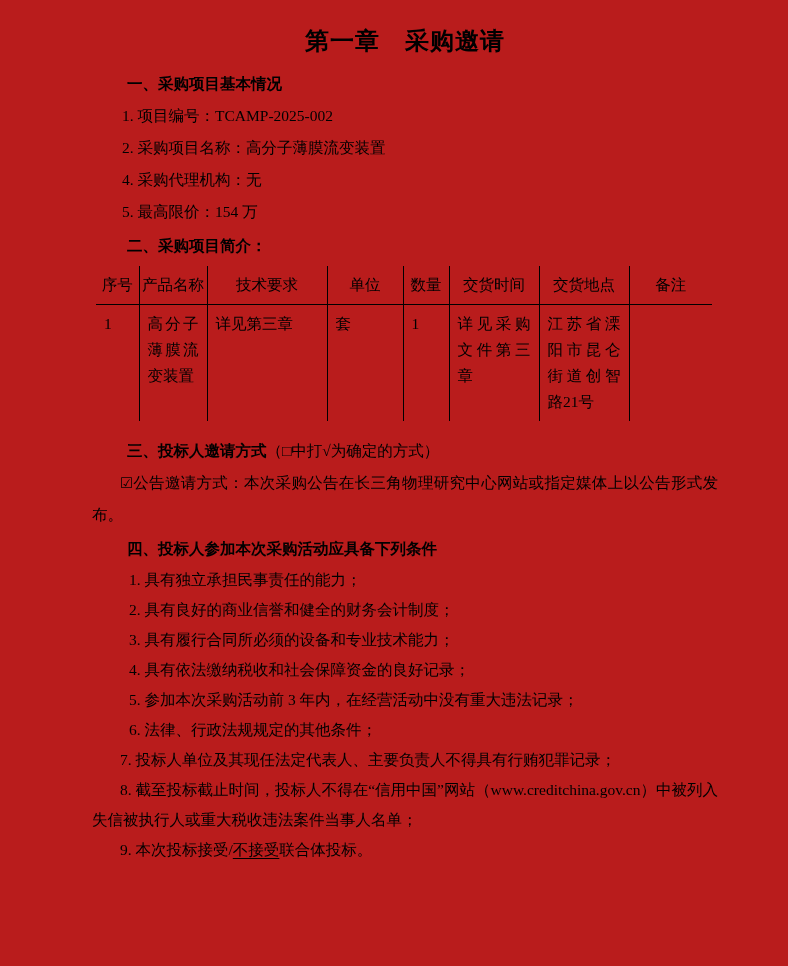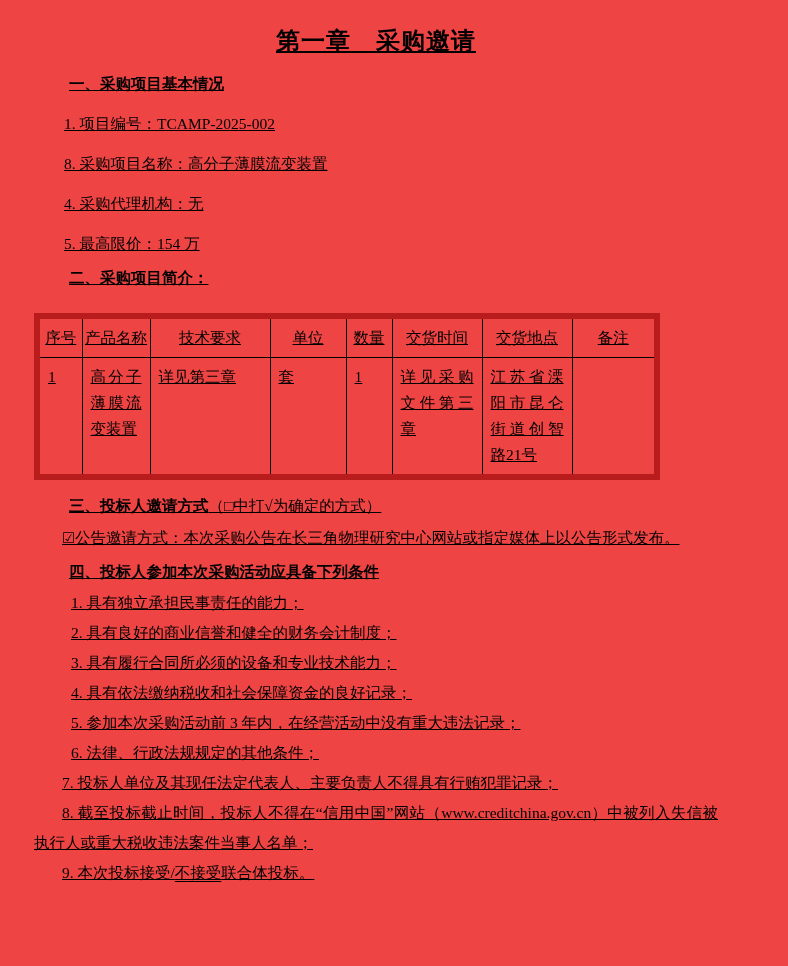--- a/index.html
+++ b/index.html
@@ -1,55 +1,54 @@
 <!DOCTYPE html>
 <html><head>
 <meta charset="utf-8">
 <style>
   html, body { margin: 0; padding: 0; background: #ffffff; }
   .page {
     position: relative;
     width: 788px;
     height: 966px;
     box-sizing: border-box;
-    padding: 24px 70px 0 34px;
-    background: #ef4444;
+    padding: 24px 70px 0 92px;
+    background: #b91c1c;
     color: #000000;
     font-family: "Liberation Serif", "DejaVu Serif", serif;
     overflow: hidden;
-    text-decoration: underline;
   }
   .doc-title {
     margin: 0 0 10px 0;
     text-align: center;
     font-size: 24px;
     font-weight: bold;
     line-height: 34px;
     letter-spacing: 1px;
   }
   p { margin: 0; font-size: 15.5px; line-height: 32px; }
   .sec-heading { font-weight: bold; text-indent: 35px; }
   .mt2  { margin-top: 2px; }
   .mt6  { margin-top: 6px; }
   .mt10 { margin-top: 10px; }
-  .indent30 { text-indent: 30px; margin-top: 8px; }
+  .indent30 { text-indent: 30px; }
   .indent37 { text-indent: 37px; }
   .indent28 { text-indent: 28px; }
   .just { text-align: justify; }
   .note { font-weight: normal; margin-top: 8px; }
   .cbx { font-family: "DejaVu Sans", sans-serif; font-size: 14.5px; }
   .u { text-decoration: underline; text-underline-offset: 3px; }
   .cond { line-height: 30px; }
 
   table.proj {
     width: 620px;
     border-collapse: collapse;
     table-layout: fixed;
-    margin-top: 19px;
-    border: 6px solid #b91c1c;
+    margin-top: 0;
+    border: 4px solid #b91c1c;
   }
   table.proj th, table.proj td {
     border: 1px solid #000;
     font-size: 15.5px;
     font-weight: normal;
     padding: 0;
   }
   table.proj th {
     height: 38px;
     text-align: center;
@@ -66,21 +65,21 @@
 </style>
 </head>
 <body>
 
 <div class="page">
 
   <h1 class="doc-title">第一章　采购邀请</h1>
 
   <p class="sec-heading">一、采购项目基本情况</p>
   <p class="indent30">1. 项目编号：TCAMP-2025-002</p>
-  <p class="indent30">8. 采购项目名称：高分子薄膜流变装置</p>
+  <p class="indent30">2. 采购项目名称：高分子薄膜流变装置</p>
   <p class="indent30">4. 采购代理机构：无</p>
   <p class="indent30">5. 最高限价：154 万</p>
 
   <p class="sec-heading mt2">二、采购项目简介：</p>
 
   <table class="proj">
     <colgroup>
       <col style="width:45px">
         <col style="width:68px">
         <col style="width:120px">

